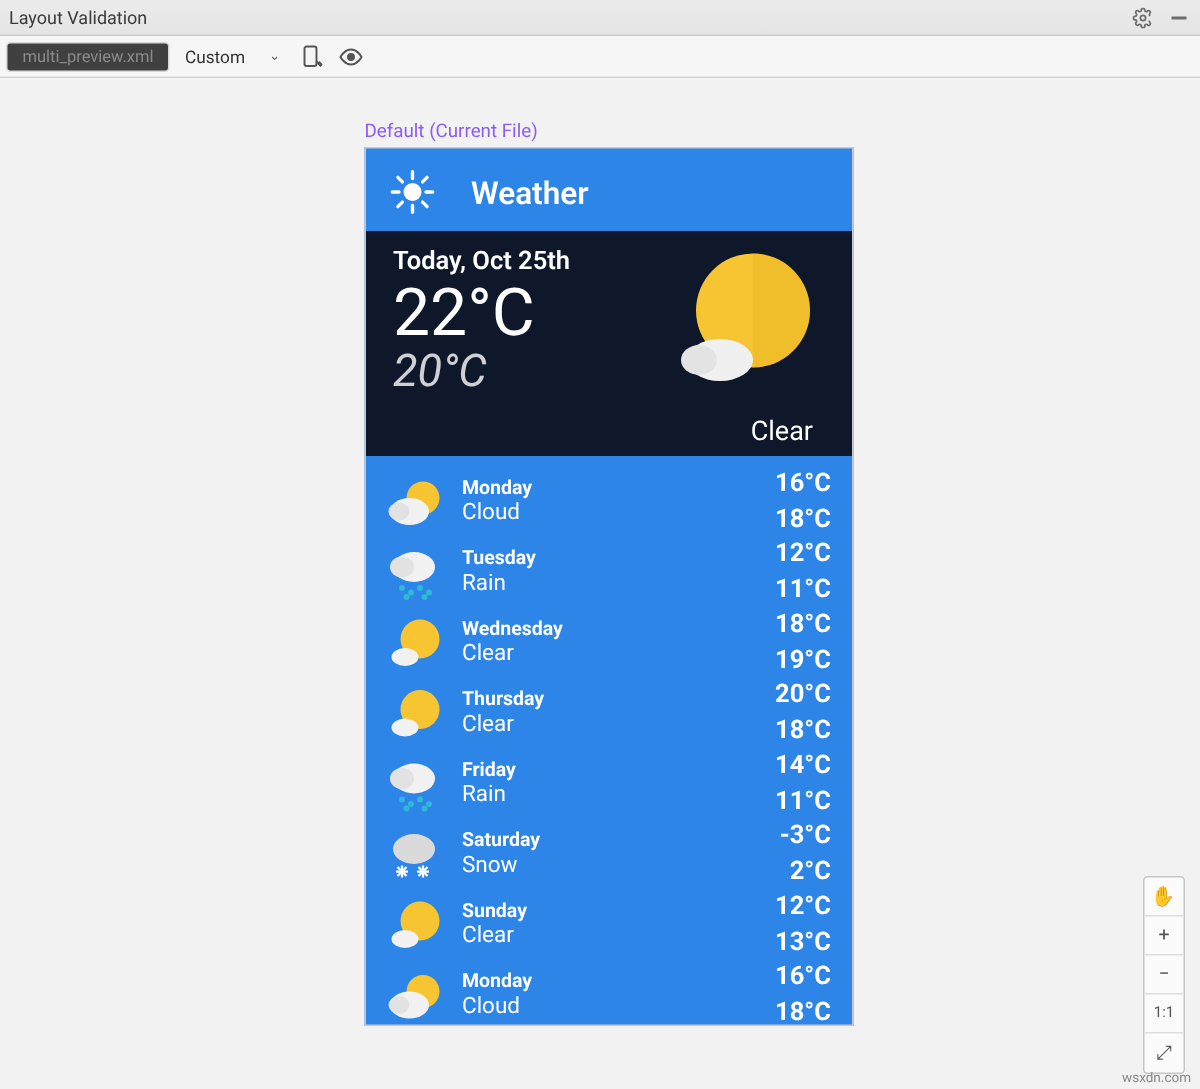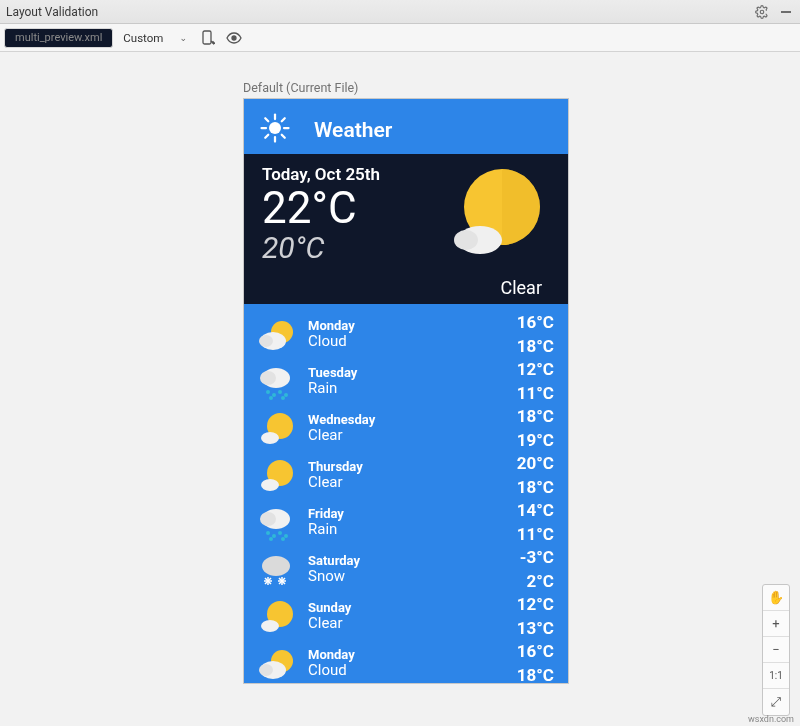--- a/index.html
+++ b/index.html
@@ -30,21 +30,21 @@
     height: 28px;
     background: #f6f6f6;
     border-bottom: 1px solid #d3d3d3;
     display: flex;
     align-items: center;
     padding-left: 4px;
     gap:4px;
   }
   .file-chip {
     height: 20px;
-    background: #0f172a;
+    background: #404040;
     border: 1px solid #d7d7d7;
     border-radius: 3px;
     padding: 0 10px;
     display: flex; align-items: center;
     color: #8a8a8a;
     font-size: 11px;
   }
   .dd {
     height: 20px;
     display:flex;align-items:center;
@@ -55,21 +55,21 @@
   .dd .chev { font-size:9px;color:#666; }
   .tb-icon {
     width:22px;height:22px;display:flex;align-items:center;justify-content:center;color:#555;
   }
   .canvas {
     position:absolute; left:0; right:0; top:52px; bottom:0;
     background:#f2f2f2;
   }
   .preview-label {
     position:absolute; left:243px; top:28px;
-    font-size:12.5px; color:#737373;
+    font-size:12.5px; color:#8b5cf6;
   }
   .device {
     position:absolute; left:243px; top:46px;
     width:326px; height:586px;
     background:#2d85e8;
     border:1px solid #c8c8c8;
   }
   .app-title-row {
     display:flex;align-items:center;
     padding:14px 16px 8px 16px;

